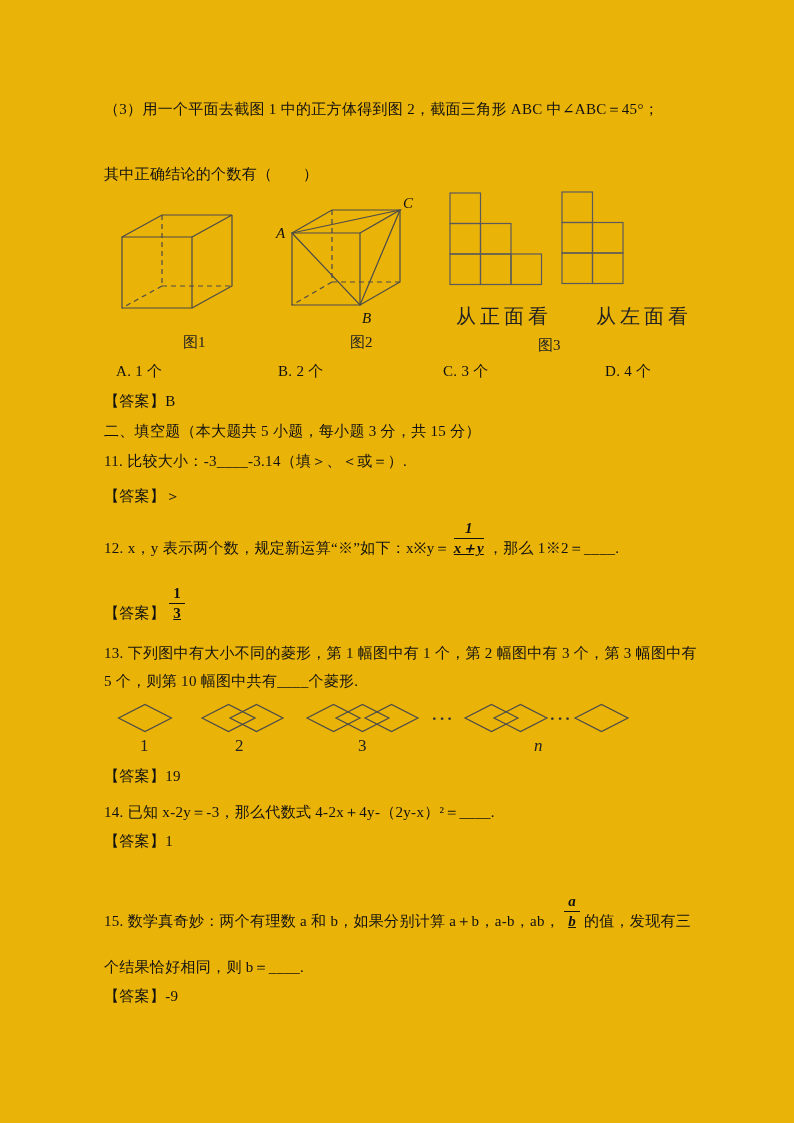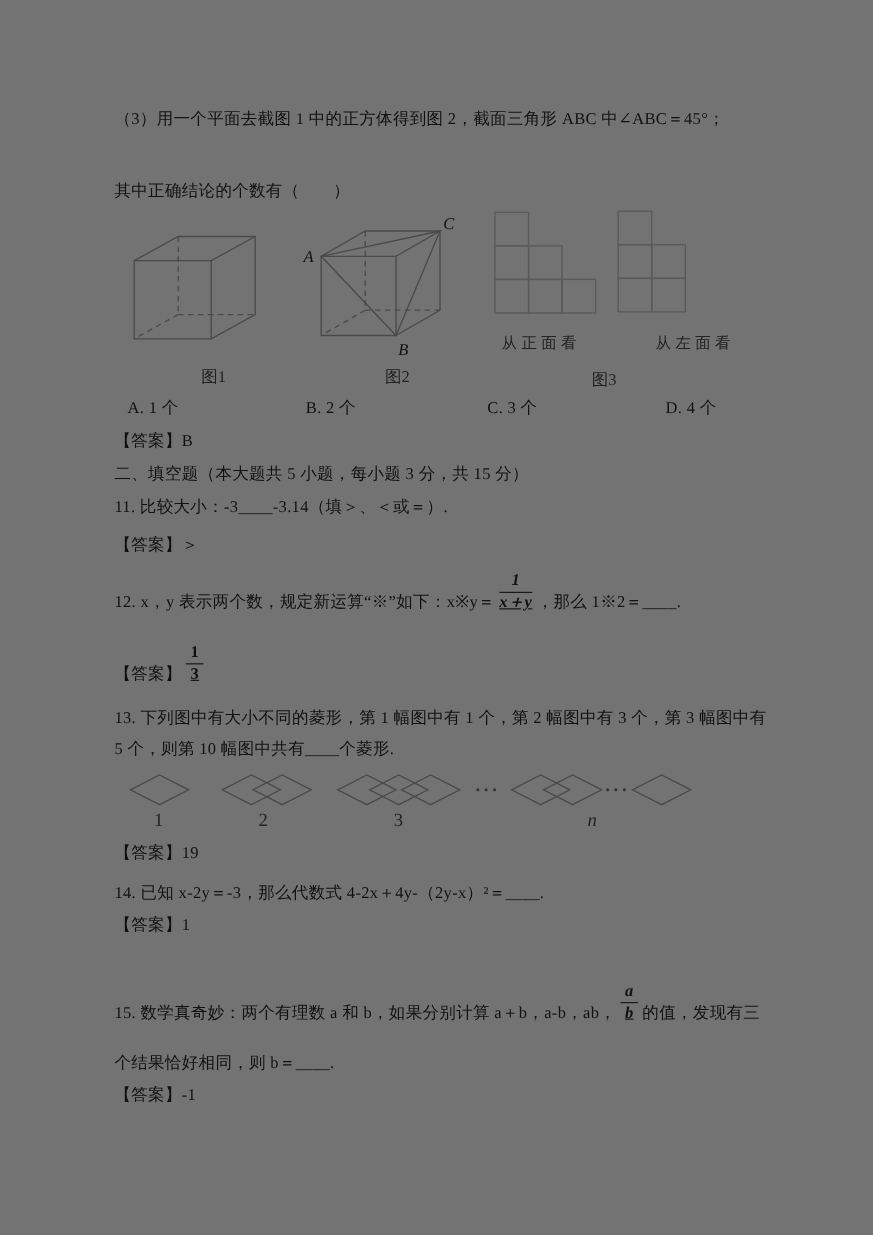--- a/index.html
+++ b/index.html
@@ -1,19 +1,19 @@
 <!DOCTYPE html>
 <html><head>
 <meta charset="utf-8">
 <style>
   html,body{margin:0;padding:0;background:#e8e8e8;}
   .page{
     position:relative;
     width:794px;height:1123px;
-    background:#737373;
+    background:#eab308;
     margin:0 auto;
     font-family:"Liberation Serif","DejaVu Serif",serif;
     color:#111;
     overflow:hidden;
   }
   .t{
     position:absolute;
     font-size:15px;
     line-height:20px;
     white-space:nowrap;
@@ -21,21 +21,21 @@
   }
   .capt{
     position:absolute;
     font-size:15px;
     white-space:nowrap;
     color:#222;
     margin-left:15px;
   }
   .viewlab{
     position:absolute;
-    font-size:14px;
+    font-size:20px;
     letter-spacing:4px;
     white-space:nowrap;
     color:#222;
   }
   .fig{position:absolute;}
   .frac{
     display:inline-block;
     vertical-align:baseline;
     text-align:center;
     font-weight:bold;
@@ -165,15 +165,15 @@
   <div class="dlabel" style="left:358px;top:736px">3</div>
   <div class="dlabel it" style="left:534px;top:736px">n</div>
 
   <div class="t" style="left:104px;top:766px">【答案】19</div>
 
   <div class="t" style="left:104px;top:802px">14. 已知 x-2y＝-3，那么代数式 4-2x＋4y-（2y-x）²＝____.</div>
   <div class="t" style="left:104px;top:831px">【答案】1</div>
 
   <div class="t" style="left:104px;top:893px;line-height:1"><span>15. 数学真奇妙：两个有理数 a 和 b，如果分别计算 a＋b，a-b，ab，</span><span class="frac it"><span class="num">a</span><span class="den">b</span></span><span>的值，发现有三</span></div>
   <div class="t" style="left:104px;top:957px">个结果恰好相同，则 b＝____.</div>
-  <div class="t" style="left:104px;top:986px">【答案】-1</div>
+  <div class="t" style="left:104px;top:986px">【答案】-9</div>
 
 </div>
 
 </body></html>

